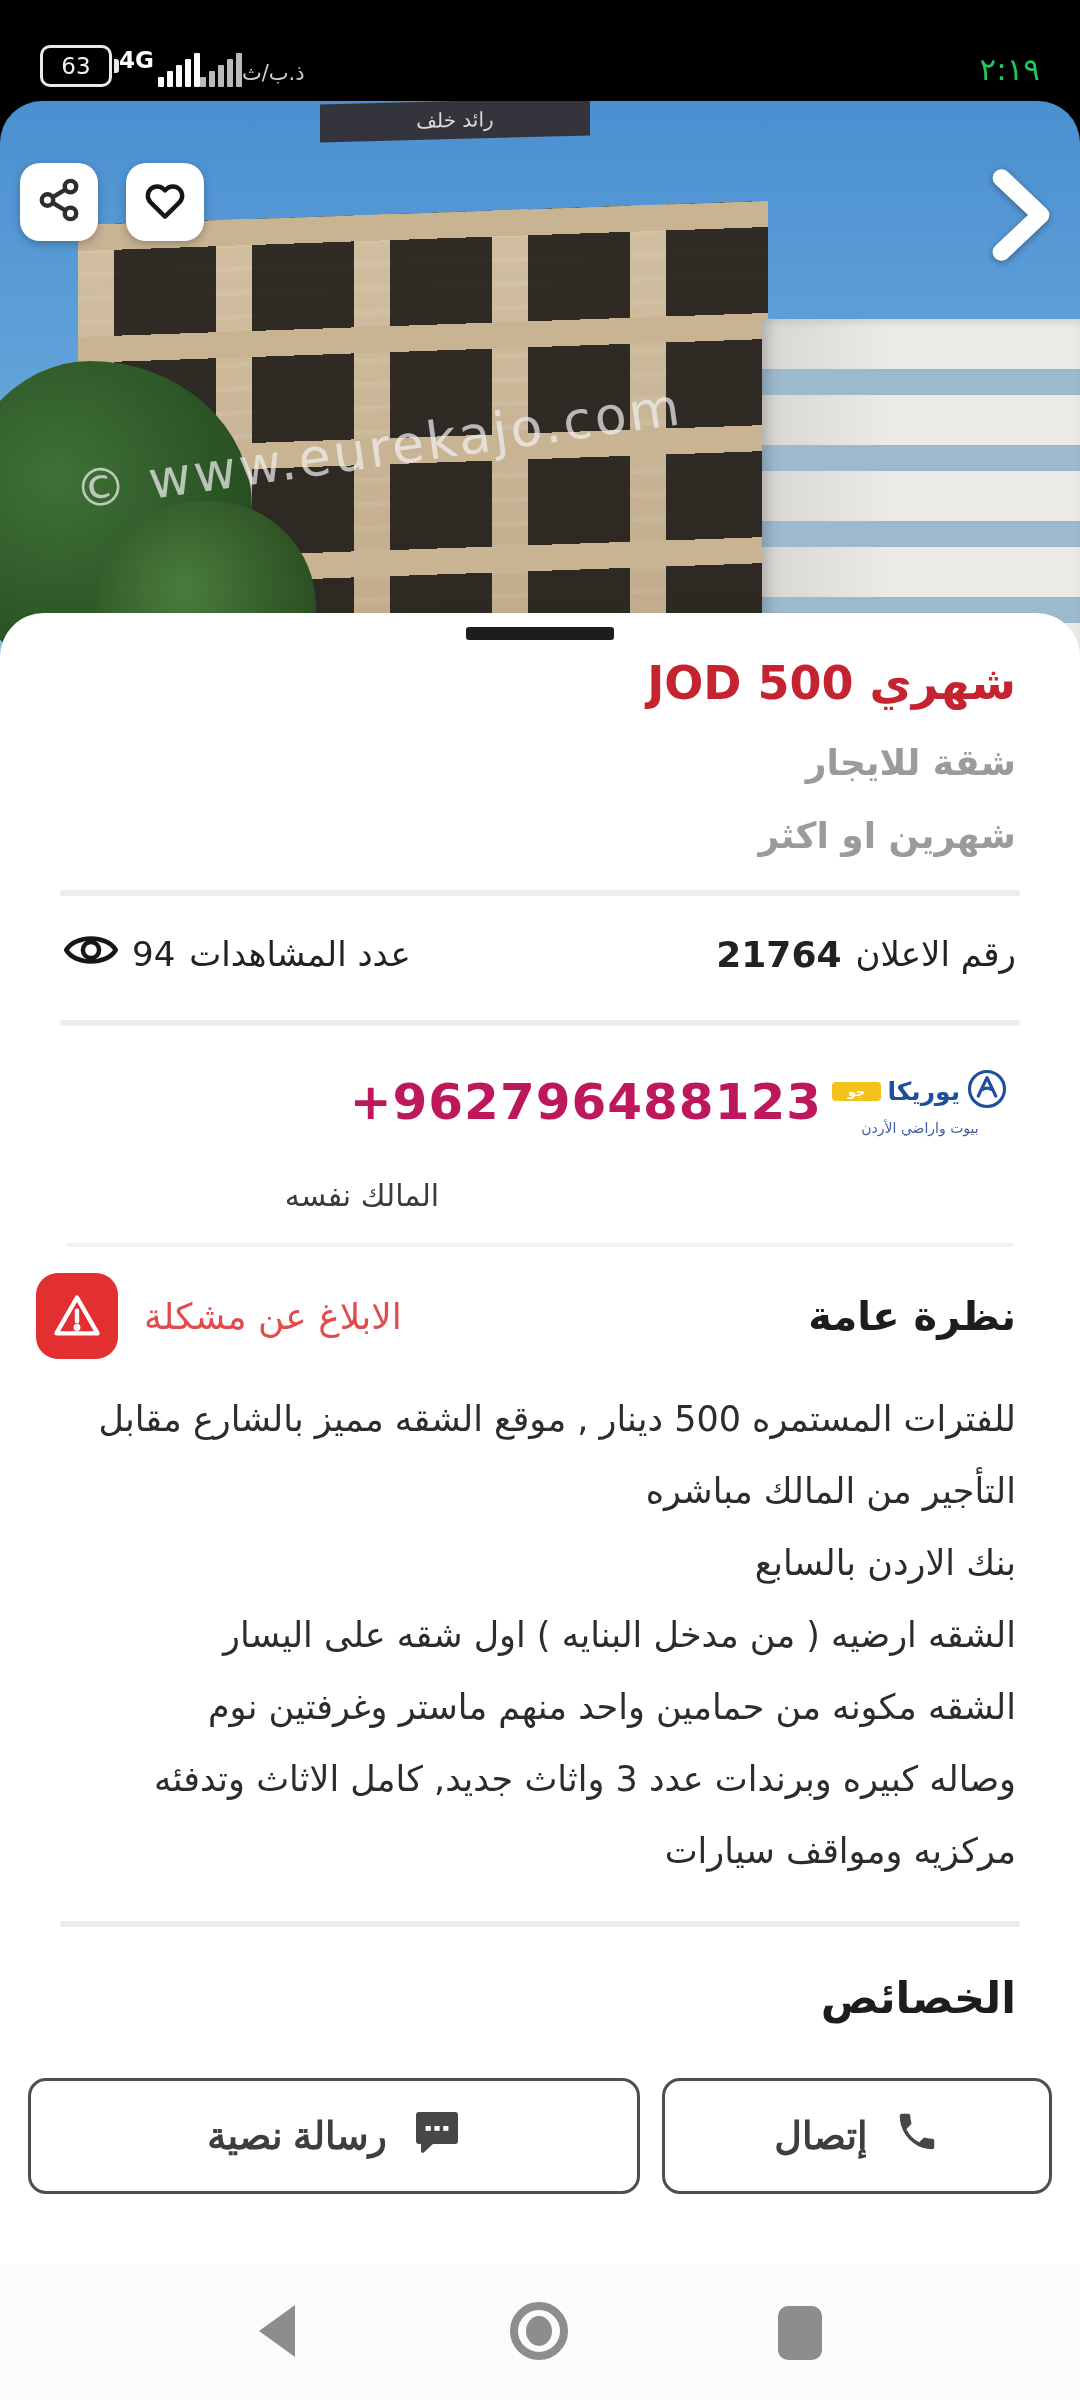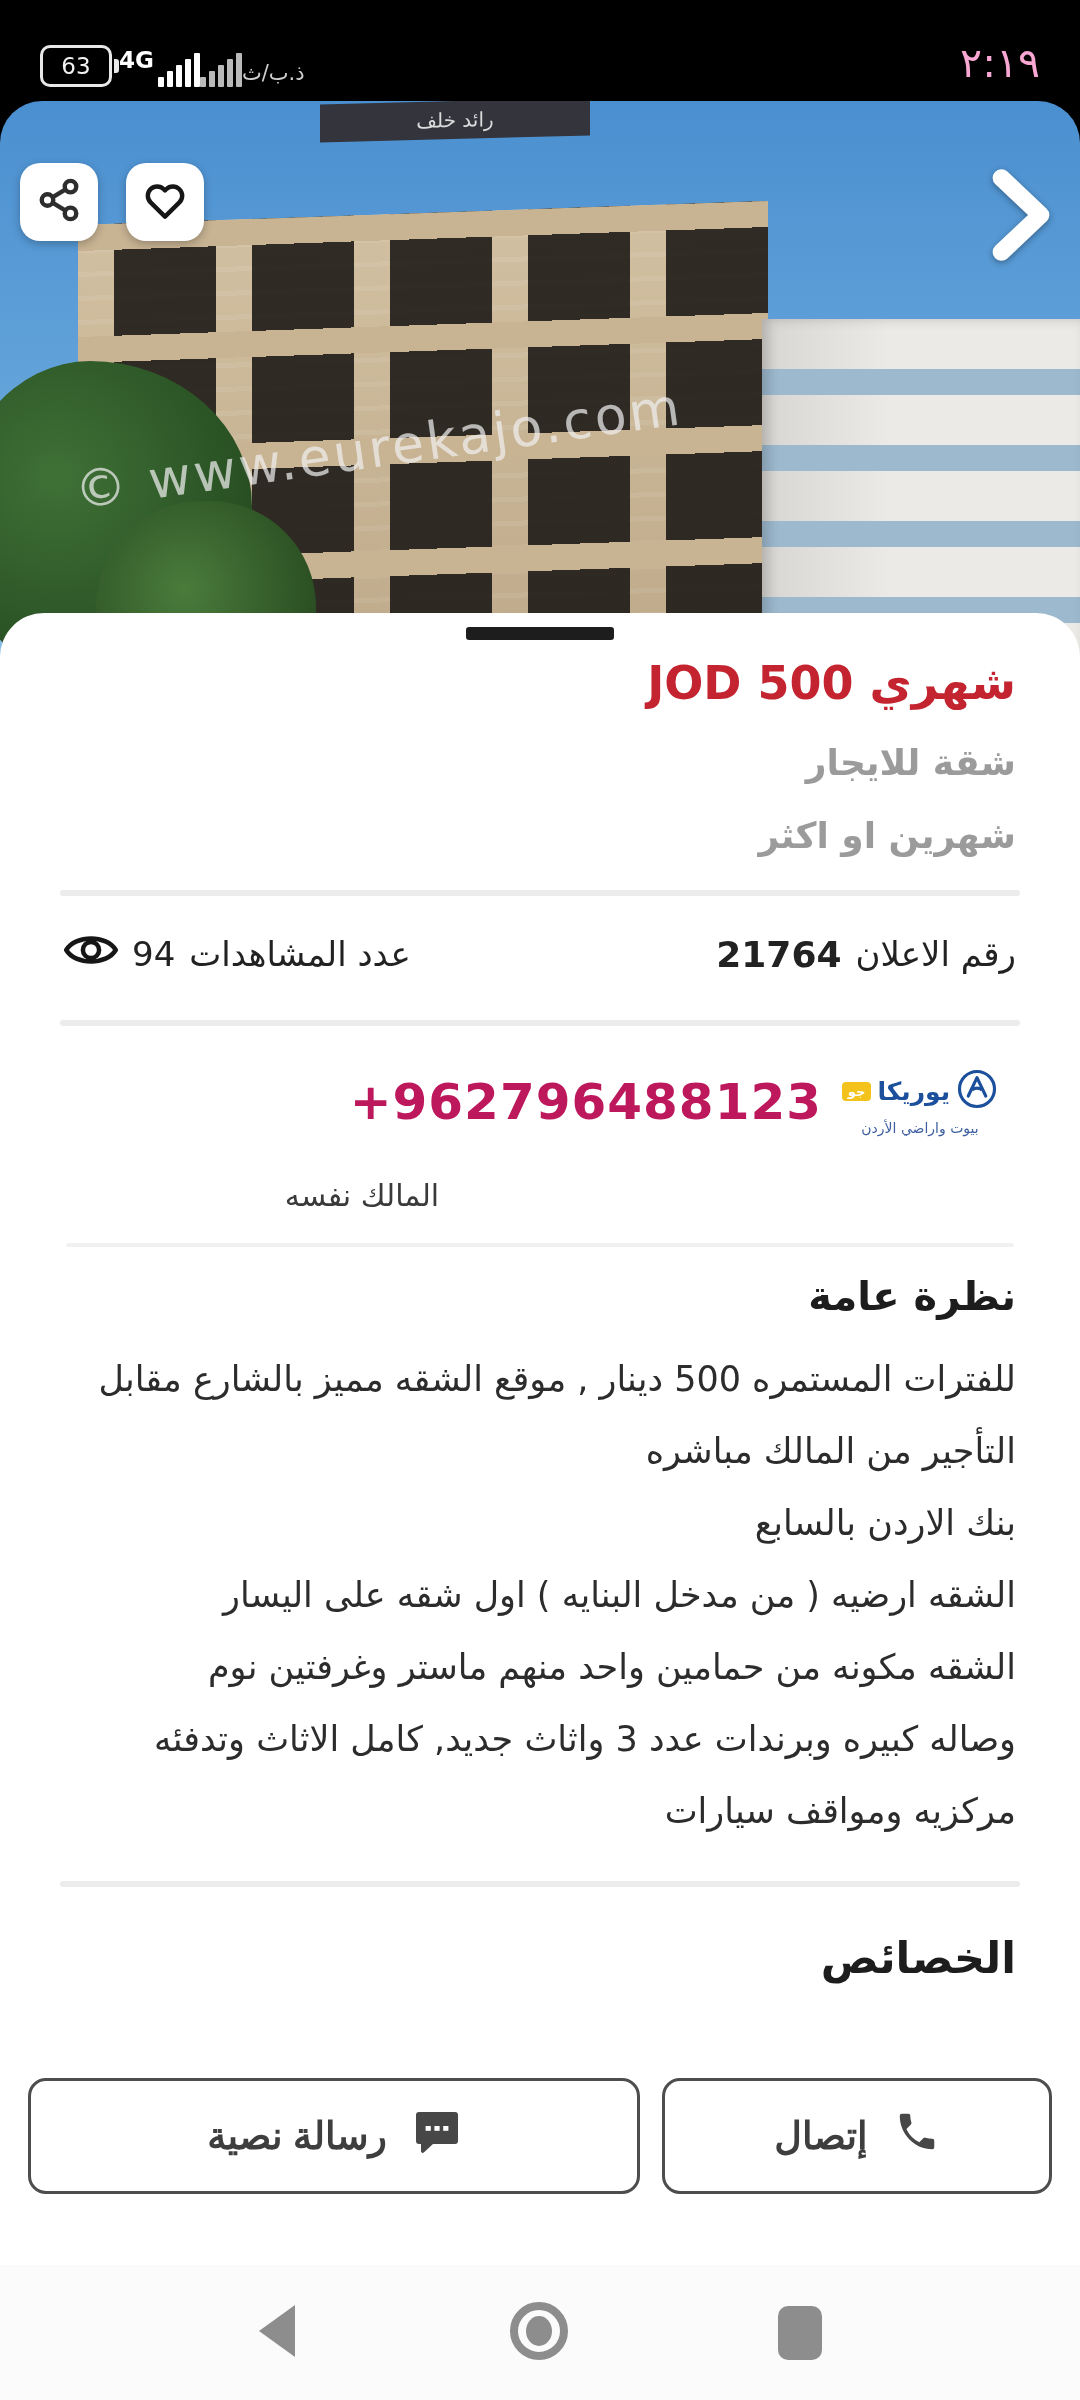--- a/index.html
+++ b/index.html
@@ -11,21 +11,21 @@
   .battery{display:flex;align-items:center;}
   .batt-body{width:66px;height:36px;border:3px solid #e8e8e8;border-radius:10px;
     display:flex;align-items:center;justify-content:center;font-size:23px;color:#f2f2f2;}
   .batt-nub{width:5px;height:14px;background:#e8e8e8;border-radius:0 3px 3px 0;margin-left:2px;}
   .net{display:flex;align-items:flex-end;gap:4px;}
   .net-4g{font-size:23px;font-weight:bold;color:#fff;margin-bottom:14px;}
   .bars{display:flex;align-items:flex-end;gap:3px;}
   .bar{width:6px;background:#fdfdfd;border-radius:1px;}
   .bars.dim .bar{background:#b9b9b9;}
   .carrier{font-size:21px;color:#cfcfcf;margin-bottom:2px;}
-  .sb-time{margin-left:auto;font-size:41px;color:#f9a8d4;}
+  .sb-time{margin-left:auto;font-size:31px;color:#22c55e;}
   
   .photo{position:relative;height:560px;border-radius:42px 42px 0 0;overflow:hidden;
     background:linear-gradient(180deg,#4a8fd0 0%,#64a4da 55%,#8cbde6 100%);}
   .bld-main{position:absolute;left:78px;top:112px;width:690px;height:460px;
     transform:skewY(-2deg);
     background:
       repeating-linear-gradient(180deg,#c8b393 0 26px,rgba(0,0,0,0) 26px 112px),
       repeating-linear-gradient(90deg,rgba(255,255,255,.10) 0 36px,rgba(26,24,21,.88) 36px 138px),
       repeating-linear-gradient(0deg,rgba(255,255,255,.07) 0 5px,rgba(0,0,0,0) 5px 24px),
       linear-gradient(180deg,#cdb997,#b7a07c);}
@@ -61,21 +61,21 @@
   .divider.thin{height:4px;margin:30px 66px 0 66px;background:#f1f1f1;}
   .meta-row{margin:26px 64px 0 64px;display:flex;justify-content:space-between;align-items:center;
     color:#222;font-size:34px;height:64px;}
   .meta-group{display:flex;align-items:center;gap:14px;}
   .ad-number{font-weight:bold;font-size:36px;direction:ltr;}
   .phone-row{margin:42px 96px 0 40px;display:flex;align-items:center;}
   .brandbox{display:flex;flex-direction:column;align-items:center;gap:6px;width:128px;}
   .brand-top{display:flex;align-items:center;gap:6px;}
   .brand-name{color:#1c4f9c;font-weight:bold;font-size:25px;}
   .brand-badge{background:#f3c31c;color:#fff;font-size:13px;font-weight:bold;border-radius:4px;
-    padding:2px 6px;}
+    padding:2px 16px;}
   .brand-tag{color:#3d5fa0;font-size:14px;white-space:nowrap;}
   .phone-number{direction:ltr;font-size:50px;font-weight:bold;color:#be185d;margin-right:34px;
     letter-spacing:1px;}
   .owner{margin-top:42px;text-align:center;transform:translateX(-178px);
     color:#3a3a3a;font-size:30px;}
   .overview-row{margin:26px 64px 0 36px;display:flex;justify-content:space-between;align-items:center;}
   .overview-title{font-size:40px;font-weight:600;color:#1d1d1d;}
   .report{display:flex;align-items:center;gap:26px;}
   .report-label{color:#e14b4b;font-size:36px;}
   .warn-box{width:82px;height:86px;background:#e22f2f;border-radius:22px;
@@ -211,20 +211,30 @@
     </div>
     <div class="phone-number">+962796488123</div>
   </div>
 
   <div class="owner">المالك نفسه</div>
 
   <div class="divider thin"></div>
 
   <div class="overview-row">
     <div class="overview-title">نظرة عامة</div>
+    <div class="report">
+      <span class="report-label">الابلاغ عن مشكلة</span>
+      <div class="warn-box">
+        <svg width="52" height="52" viewBox="0 0 24 24" fill="none" stroke="#ffffff" stroke-width="2" stroke-linejoin="round" stroke-linecap="round">
+          <path d="M12 3.5 L21.5 20 H2.5 Z"></path>
+          <line x1="12" y1="9.5" x2="12" y2="14.5"></line>
+          <circle cx="12" cy="17.3" r="0.6" fill="#ffffff"></circle>
+        </svg>
+      </div>
+    </div>
   </div>
 
   <div class="desc">
     <div>للفترات المستمره 500 دينار , موقع الشقه مميز بالشارع مقابل</div>
     <div>التأجير من المالك مباشره</div>
     <div>بنك الاردن بالسابع</div>
     <div>الشقه ارضيه ( من مدخل البنايه ) اول شقه على اليسار</div>
     <div>الشقه مكونه من حمامين واحد منهم ماستر وغرفتين نوم</div>
     <div>وصاله كبيره وبرندات عدد 3 واثاث جديد, كامل الاثاث وتدفئه</div>
     <div>مركزيه ومواقف سيارات</div>

